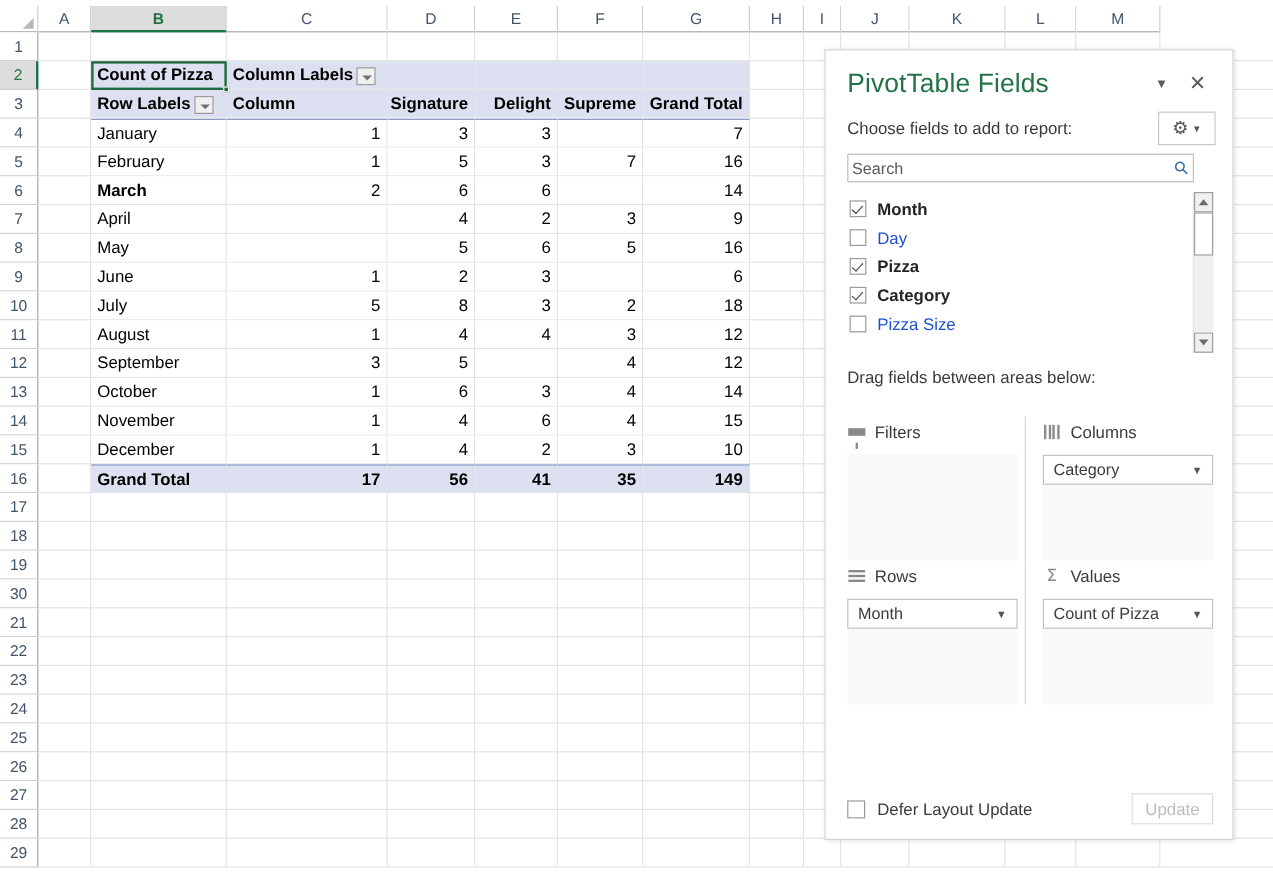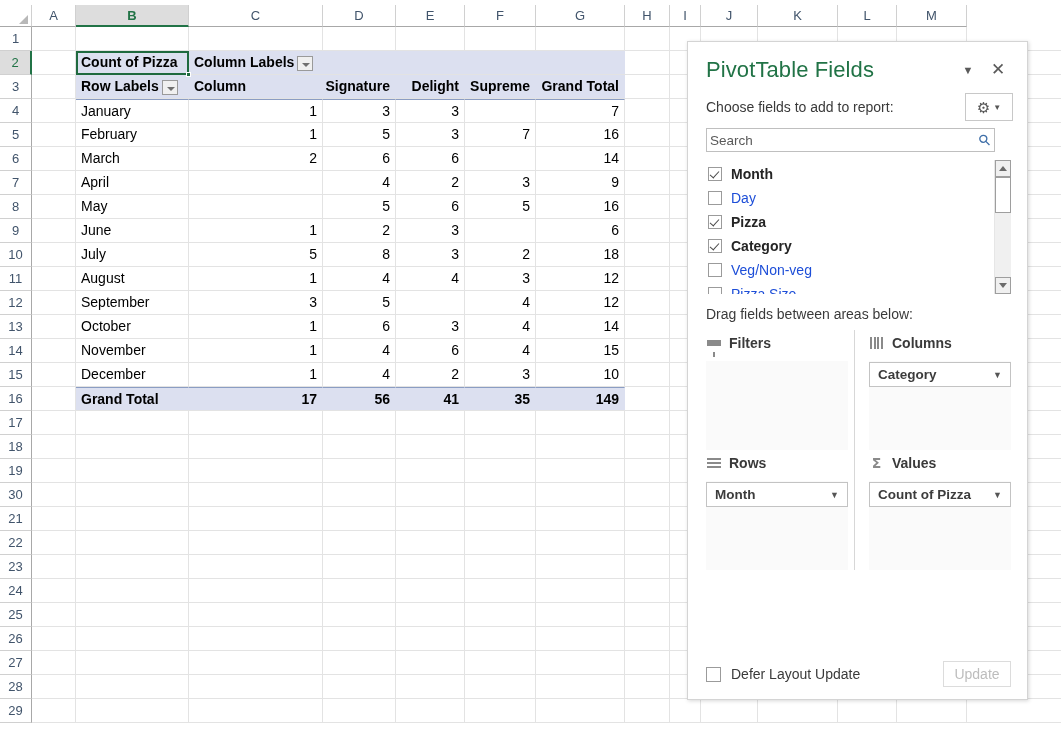--- a/index.html
+++ b/index.html
@@ -156,21 +156,21 @@
     height: 17px; background: #f0f0f0; border: 1px solid #9e9e9e;
     display: flex; align-items: center; justify-content: center; cursor: pointer;
   }
   .vs-tri-up { width:0;height:0;border-left:4px solid transparent;border-right:4px solid transparent;border-bottom:5px solid #6b6b6b; }
   .vs-tri-dn { width:0;height:0;border-left:4px solid transparent;border-right:4px solid transparent;border-top:5px solid #6b6b6b; }
   .vs-track { flex:1; background:#f0f0f0; position: relative; }
   .vs-thumb { position:absolute; left:0; top:0; width:100%; height:36px; background:#fff; border:1px solid #9e9e9e; cursor: pointer; }
 
   .drag-label { padding: 12px 18px 8px 18px; font-size: 14px; color: #3a3a3a; }
 
-  .areas { margin: 0 16px 0 18px; font-weight: bold; }
+  .areas { margin: 17px 16px 0 18px; }
   .areas-row { display: flex; height: 120px; }
   .area-box { flex: 1; display: flex; flex-direction: column; padding-right: 6px; }
   .area-box.right { border-left: 1px solid #d7d7d7; padding-left: 14px; padding-right: 0; }
   .area-head { display: flex; align-items: center; gap: 8px; height: 26px; margin-bottom: 5px; }
   .area-ico { width: 15px; height: 14px; display: flex; align-items: center; justify-content: center; color: #8a8a8a; }
   .area-name { font-size: 14px; color: #3a3a3a; }
   .area-drop { flex: 1; background: #fafafa; padding-top: 1px; }
   .pill {
     height: 25px; border: 1px solid #c3c3c3; background: #fff;
     display: flex; align-items: center; padding: 0 4px 0 8px; cursor: pointer;
@@ -333,21 +333,21 @@
           <div class="gcell pv-body pv-num" style="width: 89px;"><span>16</span></div>
           <div class="gcell " style="width: 45px;"></div>
           <div class="gcell " style="width: 31px;"></div>
           <div class="gcell " style="width: 57px;"></div>
           <div class="gcell " style="width: 80px;"></div>
           <div class="gcell " style="width: 59px;"></div>
           <div class="gcell " style="width: 70px;"></div>
         </div>
         <div class="grid-row" style="height: 24px; line-height: 22px;">
           <div class="gcell " style="width: 44px;"></div>
-          <div class="gcell pv-body pv-txt" style="width: 113px;"><span>March</span></div>
+          <div class="gcell pv-body pv-txt" style="width: 113px; font-weight: bold;"><span>March</span></div>
           <div class="gcell pv-body pv-num" style="width: 134px;"><span>2</span></div>
           <div class="gcell pv-body pv-num" style="width: 73px;"><span>6</span></div>
           <div class="gcell pv-body pv-num" style="width: 69px;"><span>6</span></div>
           <div class="gcell pv-body pv-num" style="width: 71px;"><span></span></div>
           <div class="gcell pv-body pv-num" style="width: 89px;"><span>14</span></div>
           <div class="gcell " style="width: 45px;"></div>
           <div class="gcell " style="width: 31px;"></div>
           <div class="gcell " style="width: 57px;"></div>
           <div class="gcell " style="width: 80px;"></div>
           <div class="gcell " style="width: 59px;"></div>
@@ -737,24 +737,20 @@
             <span class="fchk"></span>
             <span class="fname">Day</span>
           </div>
           <div class="field-item checked">
             <span class="fchk on"></span>
             <span class="fname">Pizza</span>
           </div>
           <div class="field-item checked">
             <span class="fchk on"></span>
             <span class="fname">Category</span>
-          </div>
-          <div class="field-item">
-            <span class="fchk"></span>
-            <span class="fname">Veg/Non-veg</span>
           </div>
           <div class="field-item">
             <span class="fchk"></span>
             <span class="fname">Pizza Size</span>
           </div>
         </div>
       <div class="vscroll">
         <div class="vs-btn">
             <span class="vs-tri-up"></span>
           </div>

